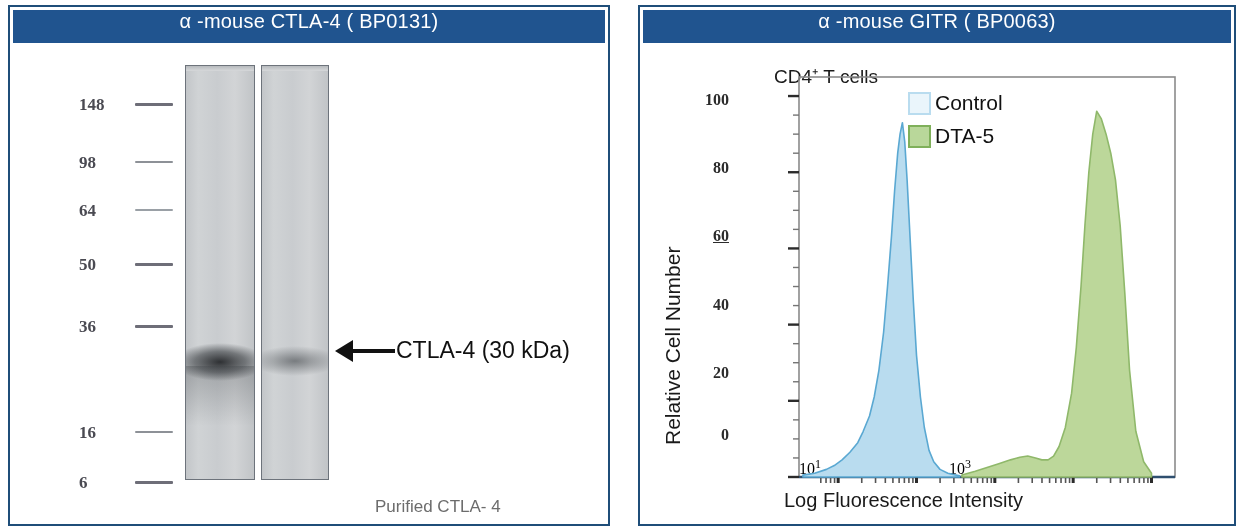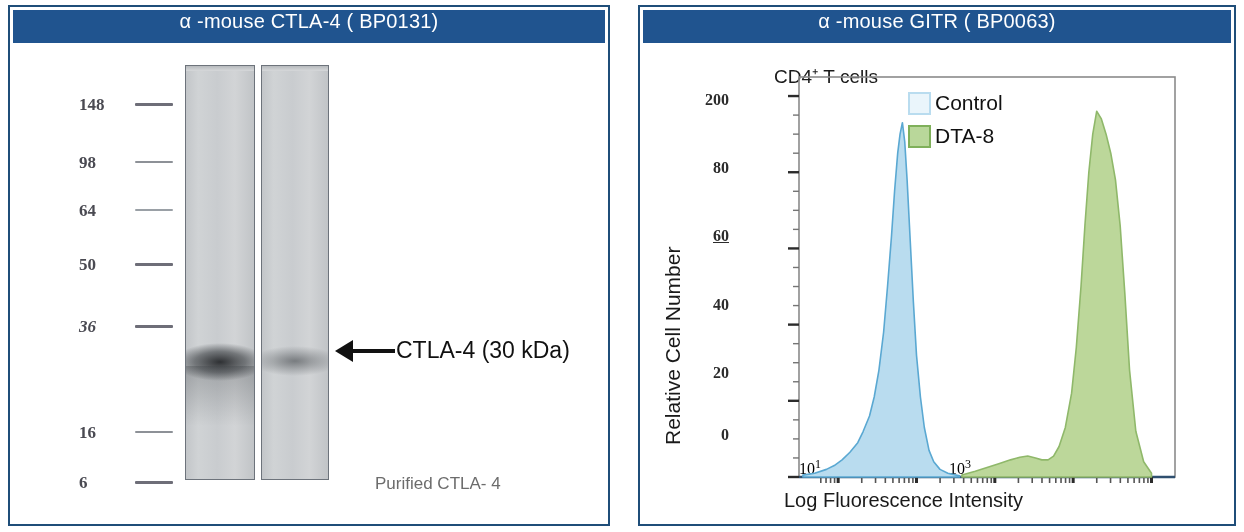--- a/index.html
+++ b/index.html
@@ -77,21 +77,21 @@
 
       <div class="mw-label" style="left:66px;top:108px;">98</div>
       <div class="mw-dash" style="left:122px;top:116px;width:38px;height:2px;background:#8d9197;"></div>
 
       <div class="mw-label" style="left:66px;top:156px;">64</div>
       <div class="mw-dash" style="left:122px;top:164px;width:38px;height:2px;background:#9aa0a6;"></div>
 
       <div class="mw-label" style="left:66px;top:210px;">50</div>
       <div class="mw-dash" style="left:122px;top:218px;width:38px;"></div>
 
-      <div class="mw-label" style="left:66px;top:272px;font-style:italic;">36</div>
+      <div class="mw-label" style="left:66px;top:272px;">36</div>
       <div class="mw-dash" style="left:122px;top:280px;width:38px;"></div>
 
       <div class="mw-label" style="left:66px;top:378px;">16</div>
       <div class="mw-dash" style="left:122px;top:386px;width:38px;height:2px;background:#8d9197;"></div>
 
       <div class="mw-label" style="left:66px;top:428px;">6</div>
       <div class="mw-dash" style="left:122px;top:436px;width:38px;"></div>
 
       <div class="lane" style="left:172px;width:70px;">
         <div class="toplip"></div>
@@ -106,39 +106,39 @@
         <div class="band" style="top:278px;height:34px;
              background:radial-gradient(ellipse 44px 15px at 50% 50%, rgba(70,74,78,.62) 0%, rgba(110,114,118,.34) 60%, rgba(160,164,168,0) 100%);"></div>
       </div>
 
       <div class="arrow-wrap" style="left:322px;top:292px;">
         <div class="arrow-head"></div>
         <div class="arrow-line" style="width:42px;"></div>
         <span class="arrow-text">CTLA-4 (30 kDa)</span>
       </div>
 
-      <div class="blot-caption" style="left:362px;top:429px;">Purified CTLA- 4</div>
+      <div class="blot-caption" style="left:362px;top:452px;">Purified CTLA- 4</div>
     </div>
   </div>
 
   <div class="panel" id="panel-right">
     <div class="panel-header">
       <span>α -mouse GITR ( BP0063)</span>
     </div>
     <div class="panel-body">
       <div id="flow">
 
         <div class="fc-title" style="left:131px;top:18px;">
           <span>CD4⁺ T cells</span>
         </div>
 
         <div class="fc-ylabel" style="left:18px;top:400px;">Relative Cell Number</div>
         <div class="fc-xlabel" style="left:141px;top:444px;">Log Fluorescence Intensity</div>
 
-        <div class="fc-ytick" style="left:46px;top:46px;">200</div>
+        <div class="fc-ytick" style="left:46px;top:46px;">100</div>
         <div class="fc-ytick" style="left:46px;top:114px;">80</div>
         <div class="fc-ytick" style="left:46px;top:182px;text-decoration:underline;">60</div>
         <div class="fc-ytick" style="left:46px;top:251px;">40</div>
         <div class="fc-ytick" style="left:46px;top:319px;">20</div>
         <div class="fc-ytick" style="left:46px;top:381px;">0</div>
 
         <div class="fc-xtick" style="left:156px;top:412px;">
           <span>10</span><sup>1</sup>
         </div>
         <div class="fc-xtick" style="left:230px;top:412px;">
@@ -223,21 +223,21 @@
             <path d="M 198.93 414.00 L 198.93 412.10 L 212.25 408.29 L 224.00 404.48 L 235.75 400.67 L 247.50 396.86 L 256.90 394.19 L 264.73 393.05 L 272.57 394.95 L 278.83 396.86 L 285.10 396.86 L 290.58 393.05 L 296.07 383.52 L 302.33 364.48 L 308.60 330.19 L 313.30 284.48 L 318.00 223.52 L 321.92 162.57 L 325.83 109.24 L 329.75 71.14 L 333.67 48.29 L 338.37 55.90 L 343.07 71.14 L 347.77 90.19 L 352.47 116.86 L 357.17 162.57 L 361.87 231.14 L 366.57 307.33 L 372.83 368.29 L 380.67 398.76 L 388.50 410.19 L 388.50 414.00 Z" fill="#bcd79a" stroke="#8fb86a" stroke-width="1.6" stroke-linejoin="round"></path>
           </svg>
 
         <div class="fc-legend" style="left:243px;top:46px;">
           <div class="fc-legend-row">
             <span class="fc-swatch" style="background: rgb(234, 245, 251); border: 2px solid rgb(185, 220, 239);"></span>
             <span class="fc-legend-text">Control</span>
           </div>
           <div class="fc-legend-row">
             <span class="fc-swatch" style="background: rgb(185, 215, 154); border: 2px solid rgb(127, 176, 90);"></span>
-            <span class="fc-legend-text">DTA-8</span>
+            <span class="fc-legend-text">DTA-5</span>
           </div>
         </div>
 
       </div>
     </div>
   </div>
 
 </div>
 
 </body></html>

